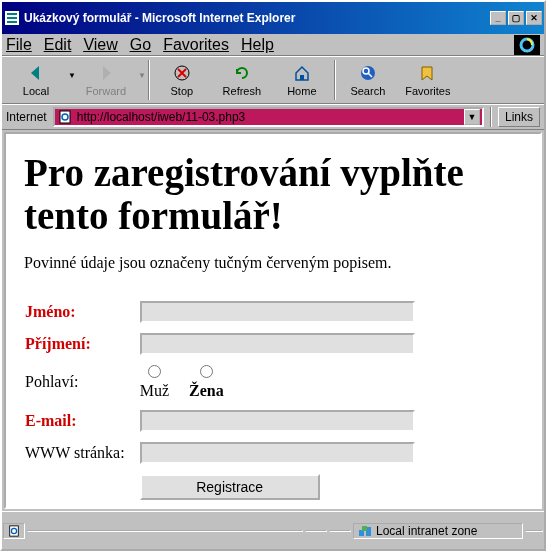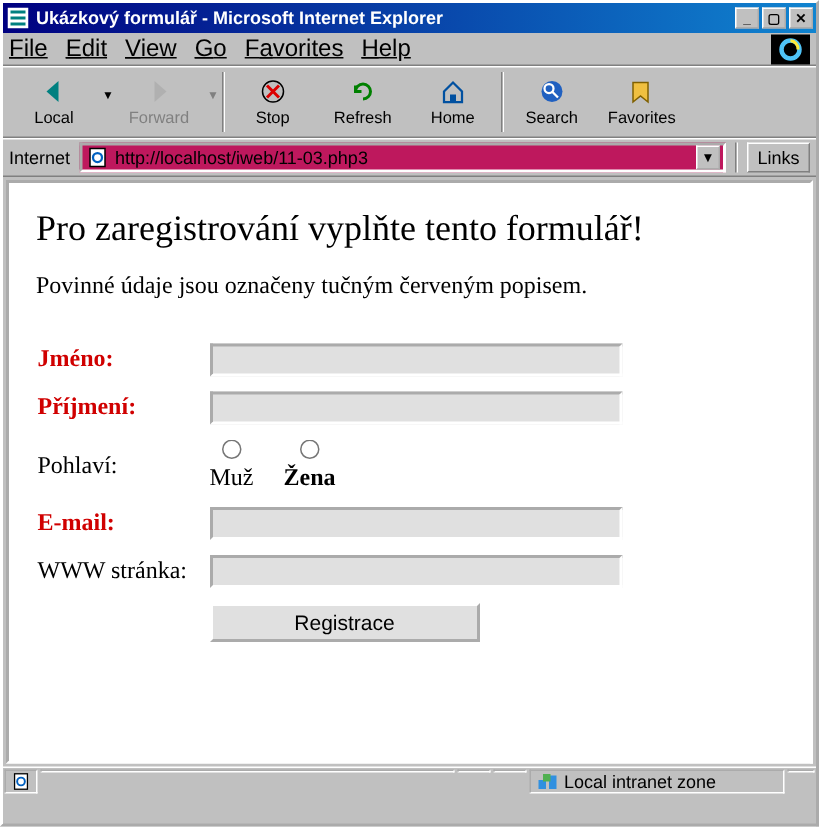--- a/index.html
+++ b/index.html
@@ -14,21 +14,21 @@
   }
   .window {
     width: 546px;
     height: 551px;
     border: 2px outset #fff;
     background: #c0c0c0;
     display: flex;
     flex-direction: column;
   }
   .titlebar {
-    height: 20px;
+    height: 32px;
     background: linear-gradient(to right, #000080, #1084d0);
     color: #fff;
     display: flex;
     align-items: center;
     padding: 0 2px;
     font-size: 12px;
     font-weight: bold;
   }
   .title-icon {
     width: 16px; height: 16px;
@@ -139,22 +139,22 @@
     border: 2px inset #fff;
     margin: 2px;
     background: #fff;
     overflow: auto;
   }
   .content {
     padding: 14px 18px;
     font-family: "Times New Roman", serif;
   }
   .content h1 {
-    font-size: 24px;
-    font-weight: normal;
+    font-size: 39px;
+    font-weight: bold;
     margin: 4px 0 16px 0;
     line-height: 1.1;
   }
   .content .intro {
     font-size: 16px;
     margin-bottom: 20px;
   }
   .form-table { border-collapse: separate; border-spacing: 0 8px; }
   .form-table td { font-size: 16px; vertical-align: middle; }
   .lbl { padding-right: 14px; font-weight: normal; }
@@ -175,21 +175,21 @@
     width: 180px; height: 26px;
     background: #e0e0e0;
     border: 2px outset #fff;
     font-size: 14px;
     font-family: Arial, sans-serif;
   }
   .statusbar {
     height: 38px;
     border-top: 1px solid #fff;
     display: flex;
-    align-items: flex-start;
+    align-items: center;
   }
   .status-cell {
     border: 1px inset #fff;
     margin: 1px;
     display:flex; align-items:center;
     padding: 0 4px;
     font-size: 12px;
   }
   .status-cell .zone-icon { width:14px;height:14px;margin-right:4px; display:flex;align-items:center;justify-content:center;}
   input[type=radio]{ width:13px;height:13px; margin:0;}

